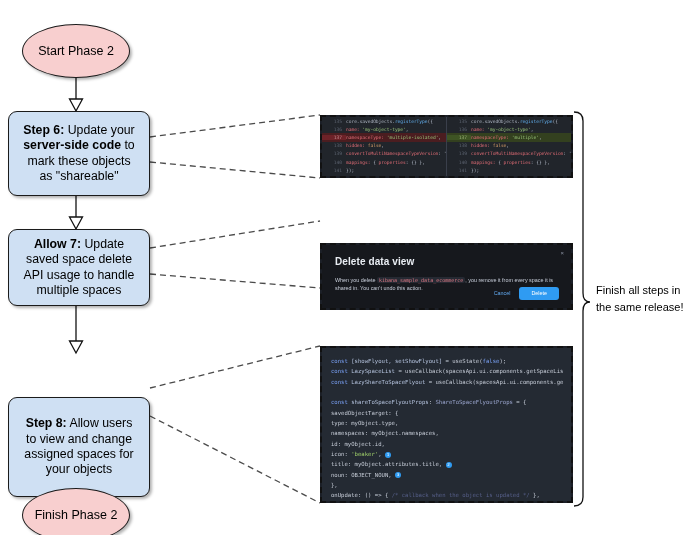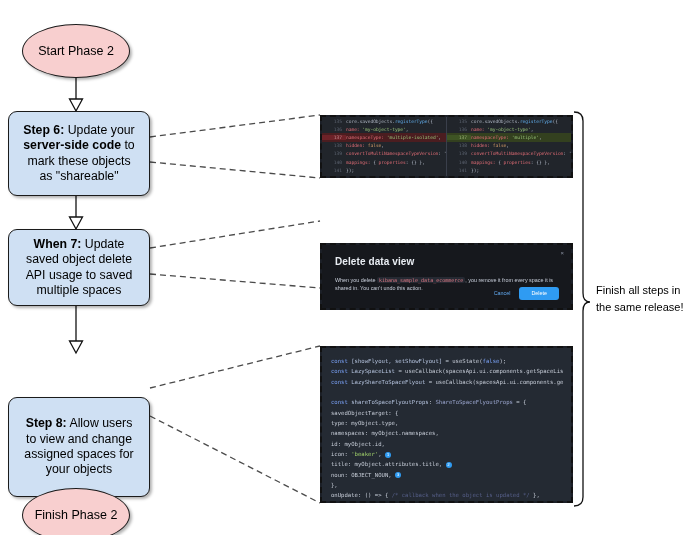--- a/index.html
+++ b/index.html
@@ -108,21 +108,21 @@
   </div>
 
   <div class="node process" style="left:8px;top:95px;width:142px;height:85px;">
     <div>
       <b>Step 6:</b><span> Update your </span><b>server-side code</b><span> to mark these objects as "shareable"</span>
     </div>
   </div>
 
   <div class="node process" style="left:8px;top:213px;width:142px;height:77px;">
     <div>
-      <b>When 7:</b><span> Update saved object delete API usage to saved multiple spaces</span>
+      <b>Allow 7:</b><span> Update saved space delete API usage to handle multiple spaces</span>
     </div>
   </div>
 
   <div class="node process" style="left:8px;top:337px;width:142px;height:100px;margin-top:44px;">
     <div>
       <b>Step 8:</b><span> Allow users to view and change assigned spaces for your objects</span>
     </div>
   </div>
 
   <div class="node terminator" style="left:22px;top:472px;width:108px;height:54px;">

